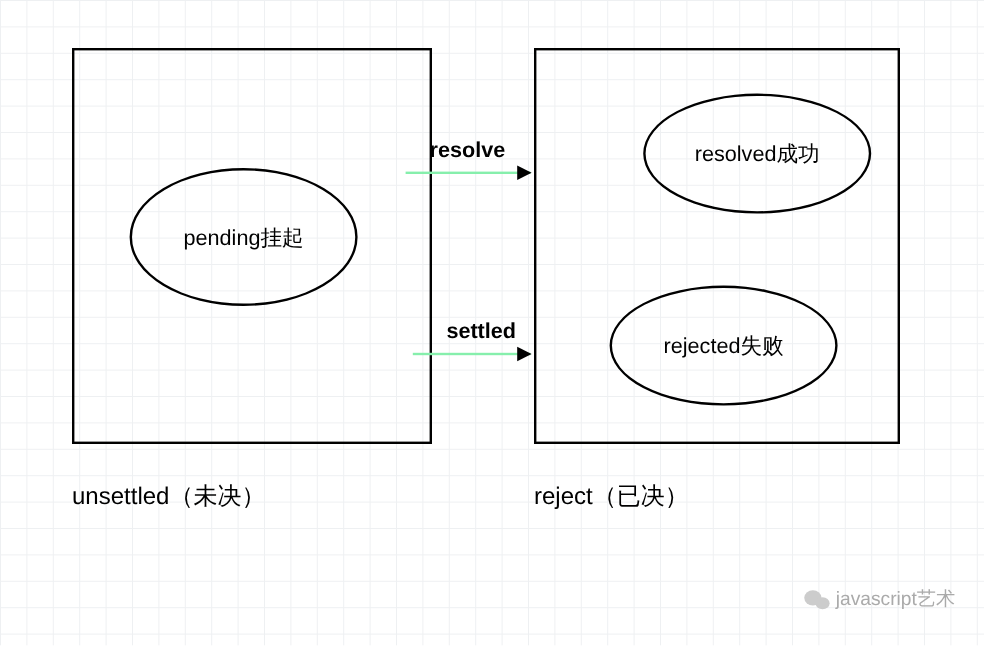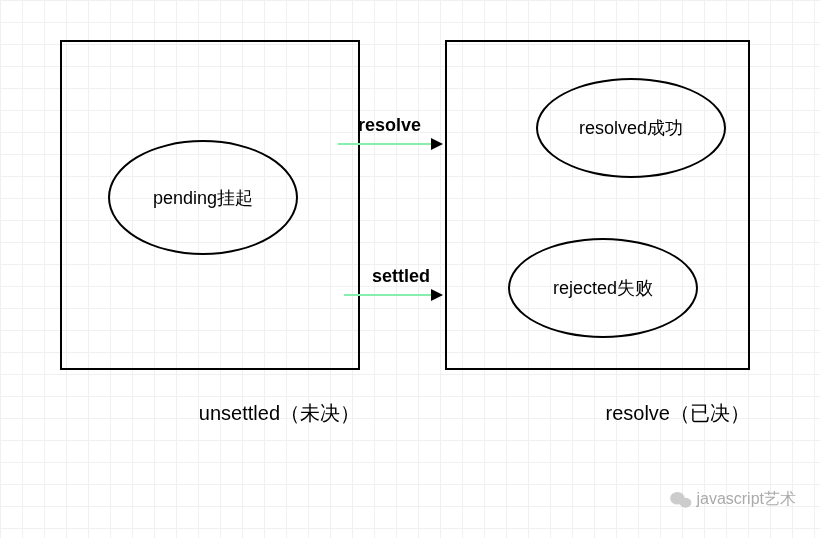--- a/index.html
+++ b/index.html
@@ -63,21 +63,21 @@
     .ellipse-rejected {
       left: 508px;
       top: 238px;
       width: 190px;
       height: 100px;
     }
     .caption {
       position: absolute;
       font-size: 20px;
       color: #000;
-      text-align: right;
+      text-align: left;
     }
     .caption-left {
       left: 60px;
       top: 400px;
       width: 300px;
     }
     .caption-right {
       left: 445px;
       top: 400px;
       width: 305px;
@@ -158,21 +158,21 @@
 </div>
 
 <div class="arrow arrow-resolve">
   <span class="arrow-label">resolve</span>
 </div>
 <div class="arrow arrow-reject">
   <span class="arrow-label">settled</span>
 </div>
 
 <div class="caption caption-left">unsettled（未决）</div>
-<div class="caption caption-right">resolve（已决）</div>
+<div class="caption caption-right">reject（已决）</div>
 
 <div class="watermark">
   <span class="wechat-icon">
     <svg viewBox="0 0 24 20">
       <ellipse cx="8" cy="8" rx="8" ry="7"></ellipse>
       <ellipse cx="17" cy="13" rx="6.5" ry="5.5"></ellipse>
     </svg>
   </span>
   <span>javascript艺术</span>
 </div>

